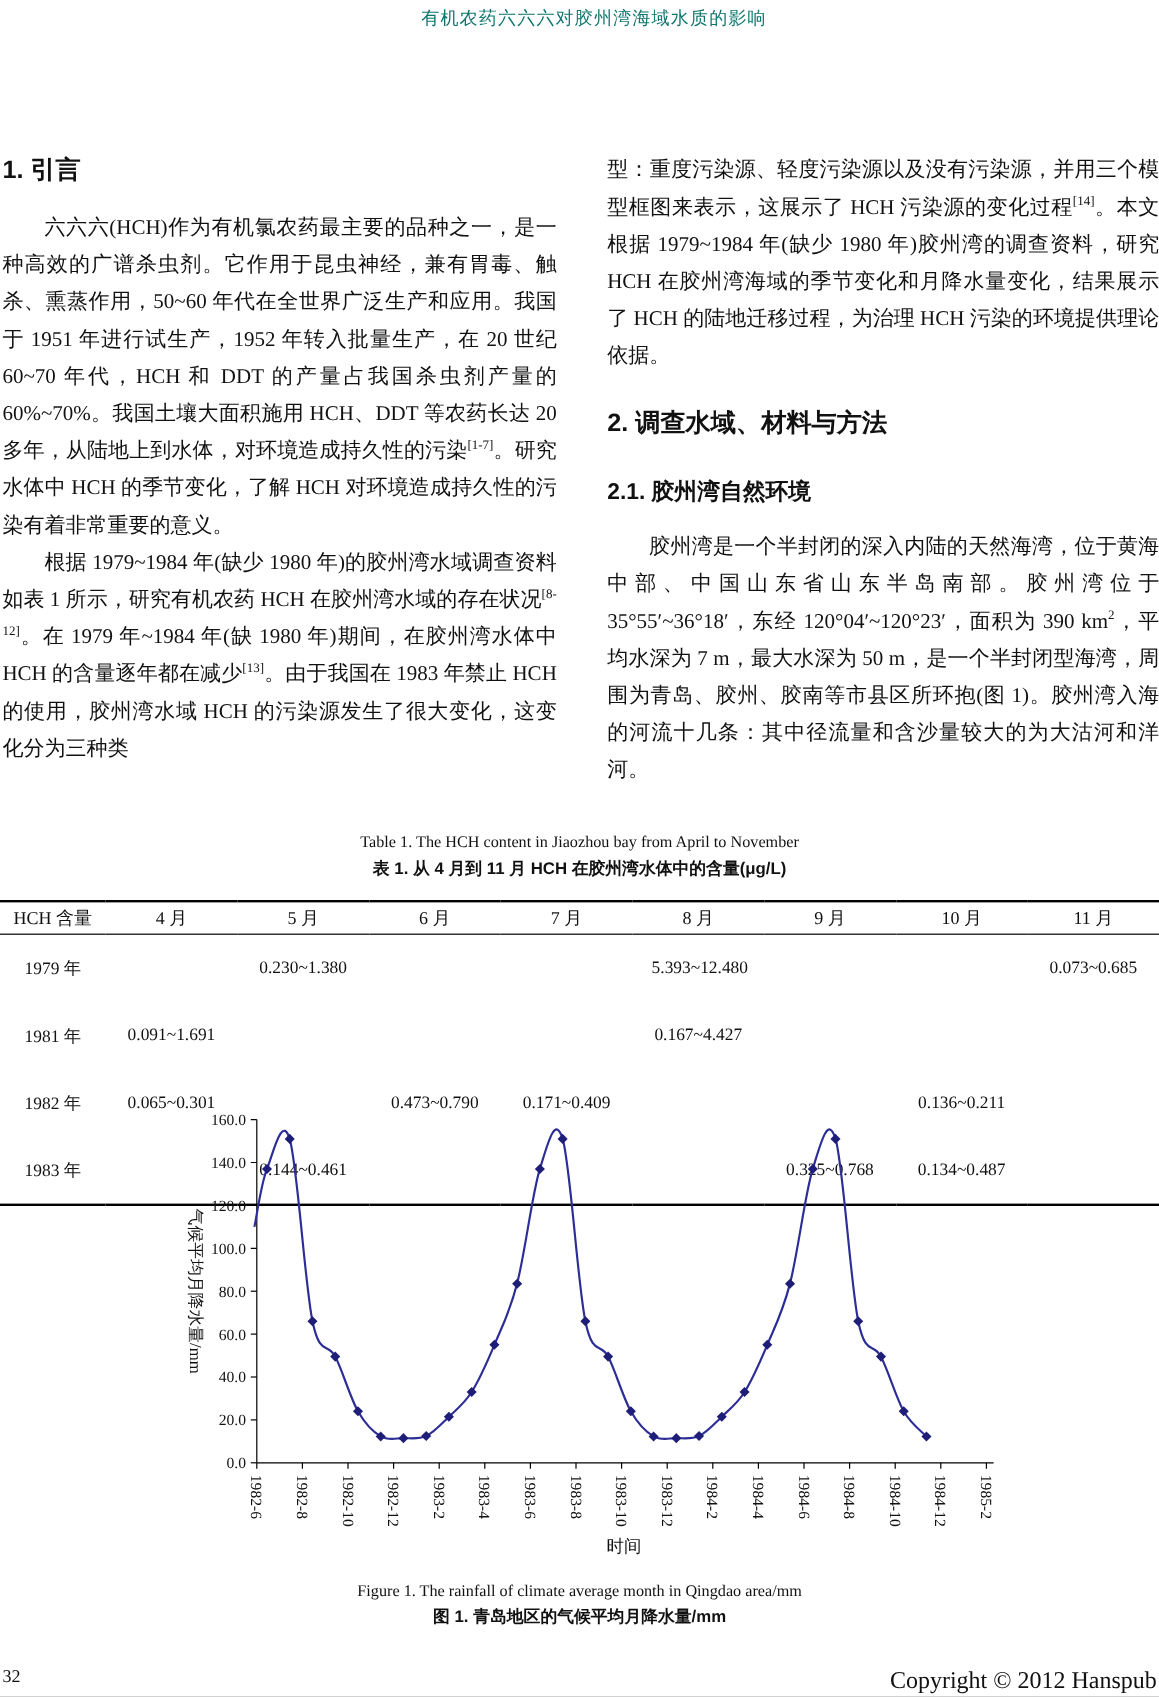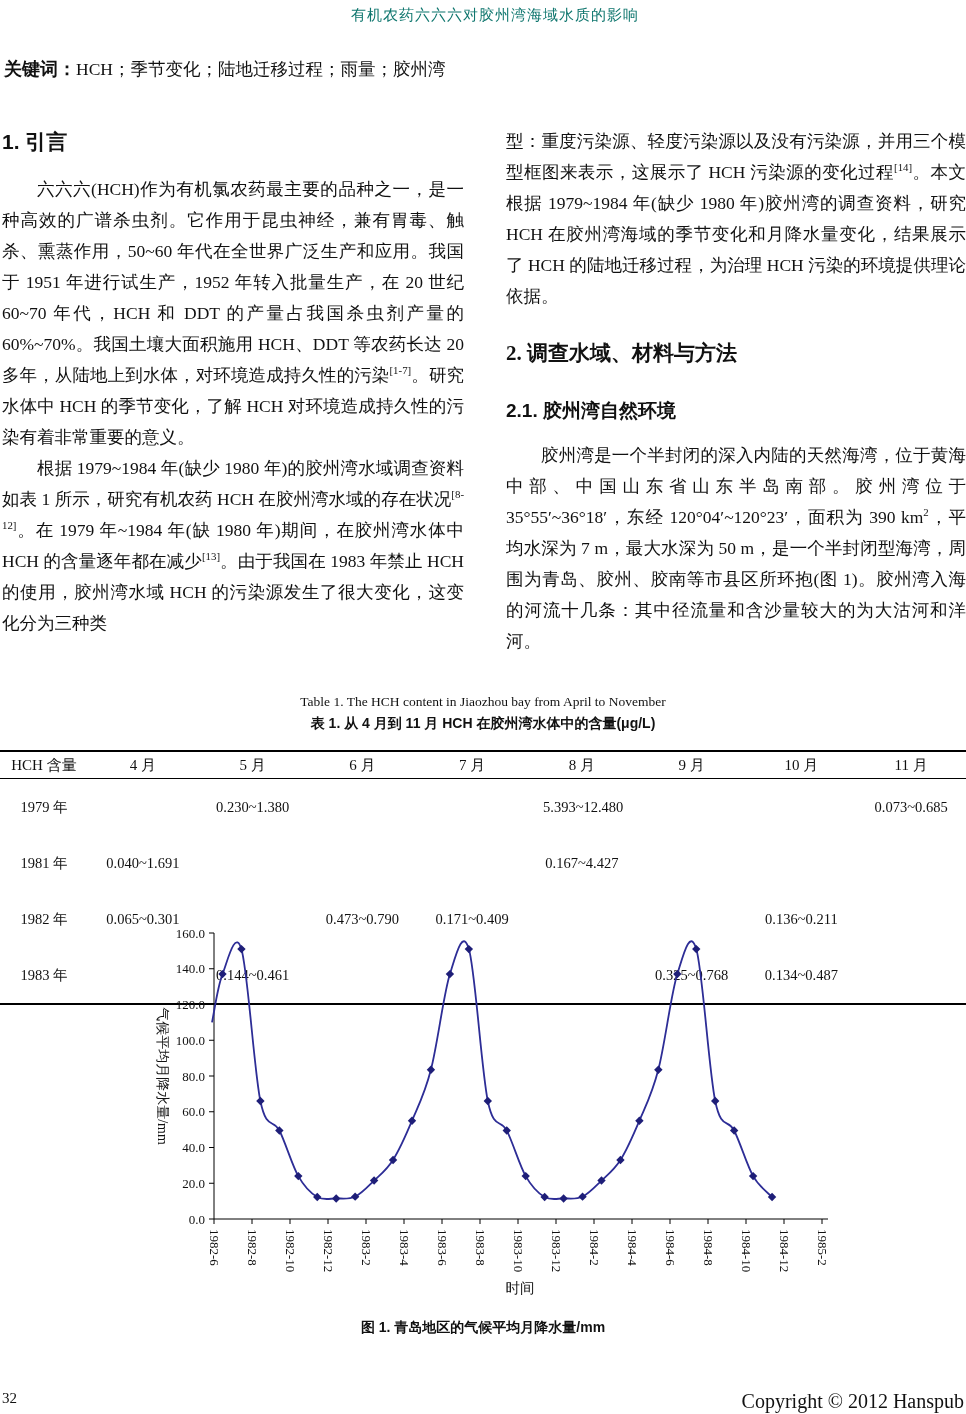--- a/index.html
+++ b/index.html
@@ -17,21 +17,21 @@
   }
   .kw-label{font-family:"Liberation Sans","DejaVu Sans",sans-serif;font-weight:bold;font-size:18px;}
   .col{position:absolute;top:126px;font-size:17.5px;line-height:31px;text-align:justify;}
   .col-left{left:2px;width:462px;}
   .col-right{left:506px;width:460px;}
   .h1{
     font-family:"Liberation Sans","DejaVu Sans",sans-serif;font-weight:bold;
     font-size:21px;line-height:32px;margin:0 0 16px 0;text-align:left;
   }
   .h2{
-    font-family:Liberation Serif, serif;font-weight:bold;
+    font-family:Liberation Sans, sans-serif;font-weight:bold;
     font-size:21px;line-height:30px;margin:26px 0 0 0;text-align:left;
   }
   .h3{
     font-family:"Liberation Sans","DejaVu Sans",sans-serif;font-weight:bold;
     font-size:19px;line-height:26px;margin:30px 0 16px 0;text-align:left;
   }
   .para{margin:0;text-indent:2em;}
   .para.no-indent{text-indent:0;}
   sup{font-size:0.62em;line-height:0;vertical-align:super;}
   .tbl-caption{position:absolute;top:692px;left:0;width:100%;text-align:center;}
@@ -51,21 +51,20 @@
   .footer-page{position:absolute;top:1390px;left:2px;font-size:15px;}
   .footer-copy{position:absolute;top:1390px;right:2px;font-size:20px;}
 </style>
 </head>
 <body>
 
 <div class="page">
 
   <div class="doc-title">有机农药六六六对胶州湾海域水质的影响</div>
 
-  <div class="keywords"><span class="kw-label">关键词：</span><span>HCH；季节变化；陆地迁移过程；雨量；胶州湾</span></div>
 
   <div class="col col-left">
     <div class="h1">1. 引言</div>
     <p class="para"><span>六六六(HCH)作为有机氯农药最主要的品种之一，是一种高效的广谱杀虫剂。它作用于昆虫神经，兼有胃毒、触杀、熏蒸作用，50~60 年代在全世界广泛生产和应用。我国于 1951 年进行试生产，1952 年转入批量生产，在 20 世纪 60~70 年代，HCH 和 DDT 的产量占我国杀虫剂产量的 60%~70%。我国土壤大面积施用 HCH、DDT 等农药长达 20 多年，从陆地上到水体，对环境造成持久性的污染</span><sup>[1-7]</sup><span>。研究水体中 HCH 的季节变化，了解 HCH 对环境造成持久性的污染有着非常重要的意义。</span></p>
     <p class="para"><span>根据 1979~1984 年(缺少 1980 年)的胶州湾水域调查资料如表 1 所示，研究有机农药 HCH 在胶州湾水域的存在状况</span><sup>[8-12]</sup><span>。在 1979 年~1984 年(缺 1980 年)期间，在胶州湾水体中 HCH 的含量逐年都在减少</span><sup>[13]</sup><span>。由于我国在 1983 年禁止 HCH 的使用，胶州湾水域 HCH 的污染源发生了很大变化，这变化分为三种类</span></p>
   </div>
 
   <div class="col col-right">
     <p class="para no-indent"><span>型：重度污染源、轻度污染源以及没有污染源，并用三个模型框图来表示，这展示了 HCH 污染源的变化过程</span><sup>[14]</sup><span>。本文根据 1979~1984 年(缺少 1980 年)胶州湾的调查资料，研究 HCH 在胶州湾海域的季节变化和月降水量变化，结果展示了 HCH 的陆地迁移过程，为治理 HCH 污染的环境提供理论依据。</span></p>
     <div class="h2">2. 调查水域、材料与方法</div>
@@ -99,21 +98,21 @@
           <td>0.230~1.380</td>
           <td></td>
           <td></td>
           <td>5.393~12.480</td>
           <td></td>
           <td></td>
           <td>0.073~0.685</td>
         </tr>
         <tr>
           <td>1981 年</td>
-          <td>0.040~1.691</td>
+          <td>0.091~1.691</td>
           <td></td>
           <td></td>
           <td></td>
           <td>0.167~4.427</td>
           <td></td>
           <td></td>
           <td></td>
         </tr>
         <tr>
           <td>1982 年</td>
@@ -226,19 +225,20 @@
         <path d="M715.2,184.825 L719.4000000000001,189.02499999999998 L715.2,193.22499999999997 L711,189.02499999999998 Z" fill="#1e1e78"></path>
         <path d="M734.15,214.31875000000002 L738.35,218.51875 L734.15,222.71875 L729.9499999999999,218.51875 Z" fill="#1e1e78"></path>
         <path d="M753.1,259.90000000000003 L757.3000000000001,264.1 L753.1,268.3 L748.9,264.1 Z" fill="#1e1e78"></path>
         <path d="M772.05,280.81375 L776.25,285.01375 L772.05,289.21375 L767.8499999999999,285.01375 Z" fill="#1e1e78"></path>
         <text x="158" y="164" text-anchor="middle" font-size="14" font-family="&quot;Liberation Serif&quot;,serif" fill="#111" transform="rotate(90,158,164)">气候平均月降水量/mm</text>
         <text x="520" y="381" text-anchor="middle" font-size="14.5" font-family="&quot;Liberation Serif&quot;,serif" fill="#111">时间</text>
       </svg>
   </div>
 
   <div class="fig-caption">
+    <div class="cap-en">Figure 1. The rainfall of climate average month in Qingdao area/mm</div>
     <div class="cap-zh">图 1. 青岛地区的气候平均月降水量/mm</div>
   </div>
 
   <div class="footer-page">32</div>
   <div class="footer-copy">Copyright © 2012 Hanspub</div>
 
 </div>
 
 </body></html>

